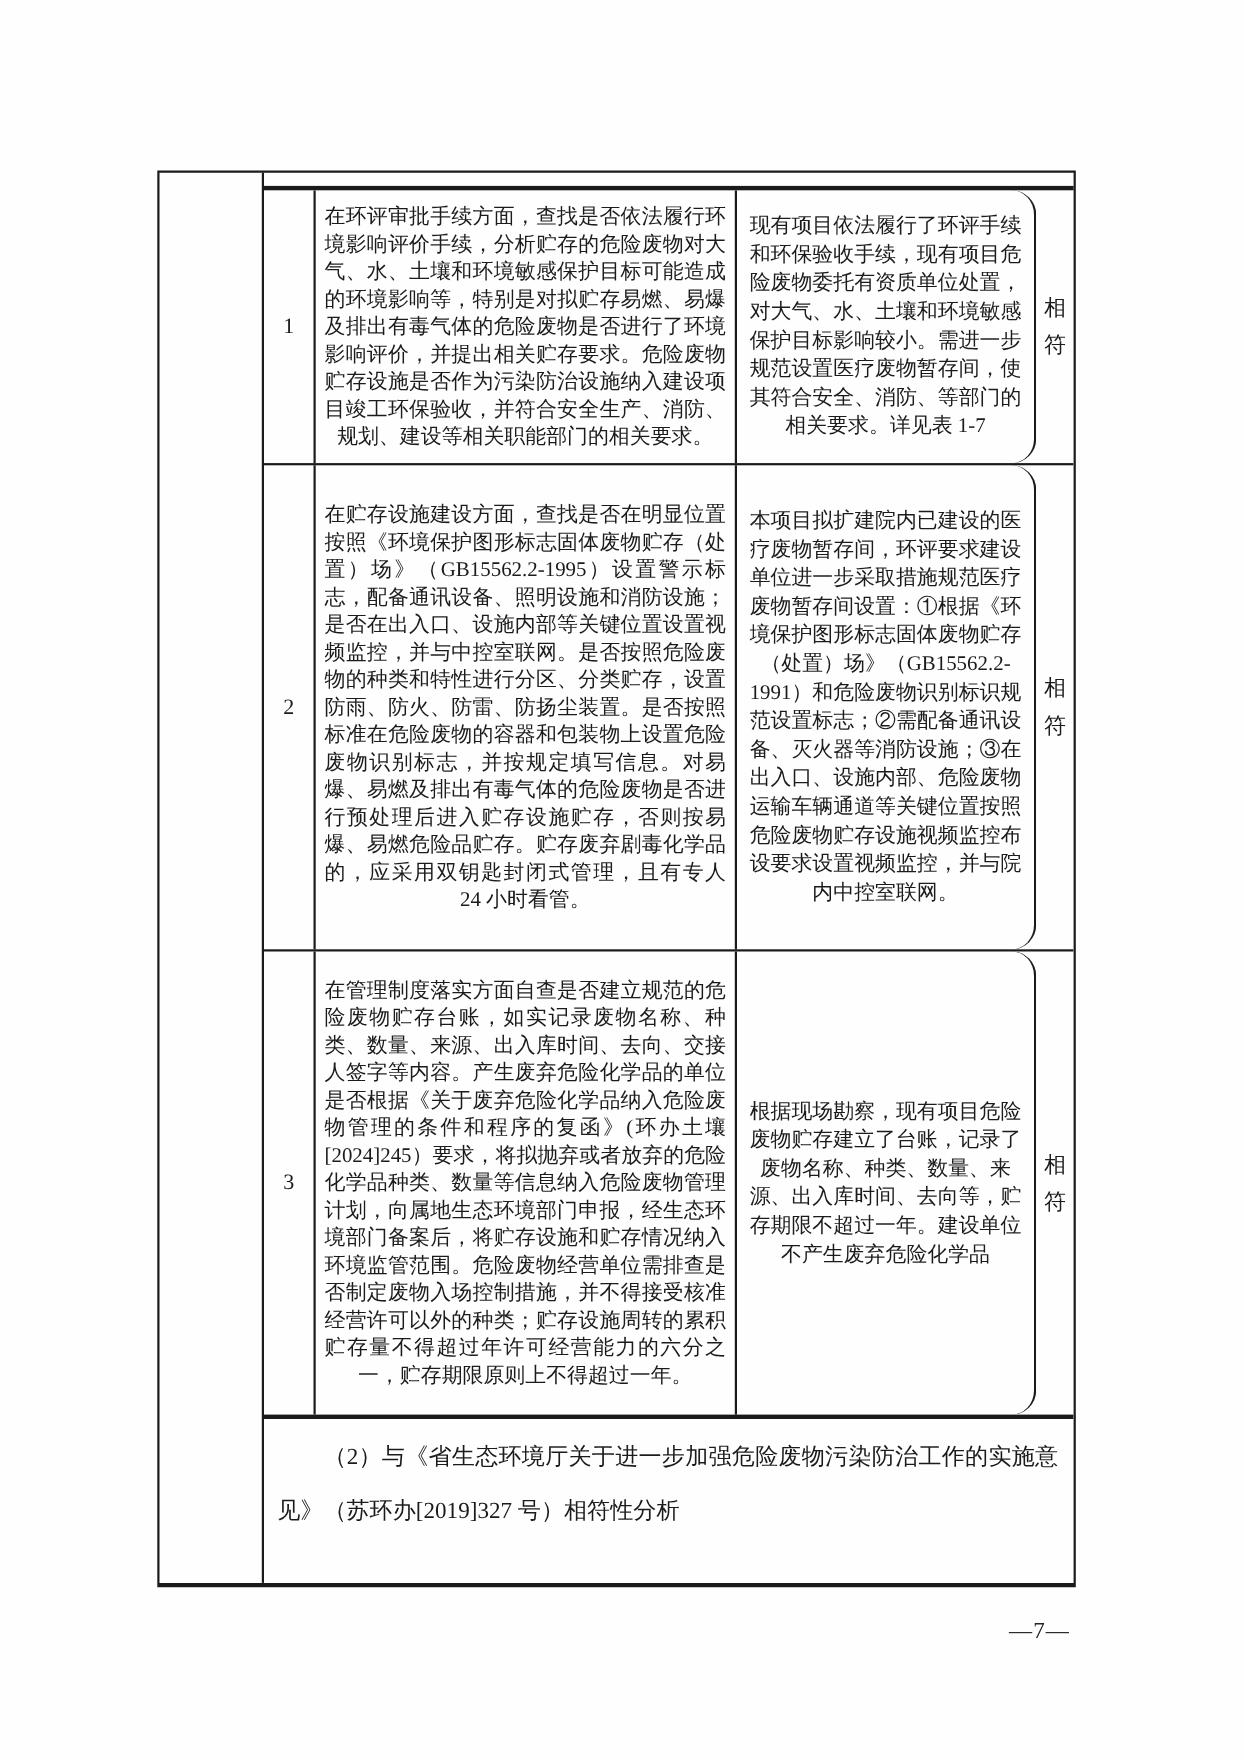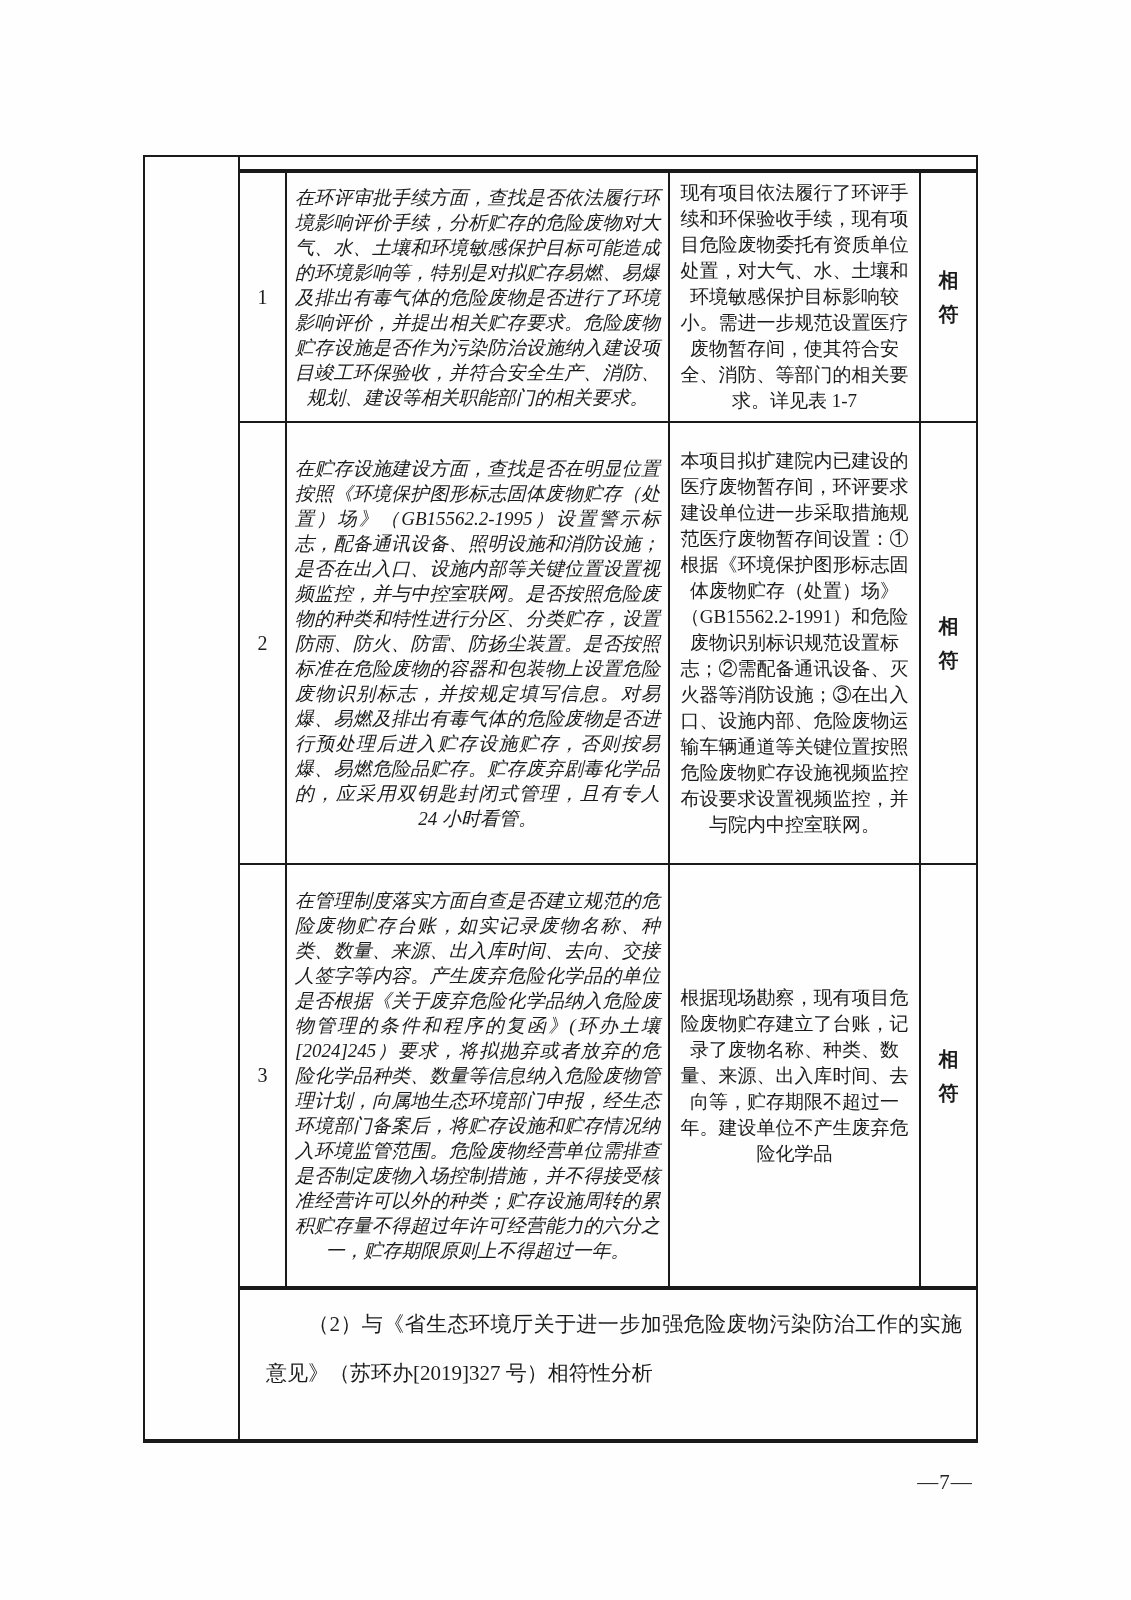--- a/index.html
+++ b/index.html
@@ -61,57 +61,56 @@
     width:47px;
     border-right:2px solid #1a1a1a;
     font-size:20px;
     flex:0 0 auto;
   }
   .cell-req{
     width:383px;
     border-right:2px solid #1a1a1a;
     padding:12px 8px;
     flex:0 0 auto;
-    font-style:italic;
   }
   .cell-req .txt{
     font-size:19px;
     line-height:25px;
     text-align:justify;
     text-align-last:center;
     text-justify:inter-ideograph;
   }
   .cell-ana{
     flex:1;
     border-right:2px solid #1a1a1a;
     padding:2px 10px;
+    border-radius:22px;
   }
   .cell-ana .txt{
     font-size:19px;
     line-height:26px;
     text-align:center;
   }
   .cell-verdict{
-    width:55px;
+    width:34px;
     flex:0 0 auto;
-    font-weight:bold;
   }
   .cell-verdict .vtxt{
     display:inline-block;
     width:1.05em;
     font-size:20px;
     line-height:34px;
     word-break:break-all;
     text-align:center;
   }
   
   .footer-section{
     flex:1;
     box-sizing:border-box;
-    padding:10px 14px 0 26px;
+    padding:10px 14px 0 12px;
     overflow:hidden;
   }
   .footer-section p{
     margin:0;
     font-size:21px;
     line-height:49px;
     text-indent:2em;
     text-align:justify;
     text-justify:inter-ideograph;
   }

